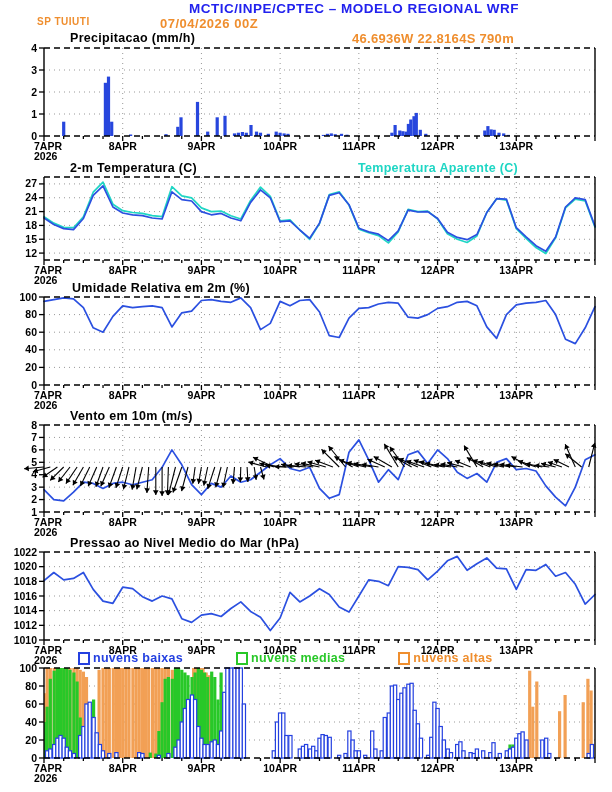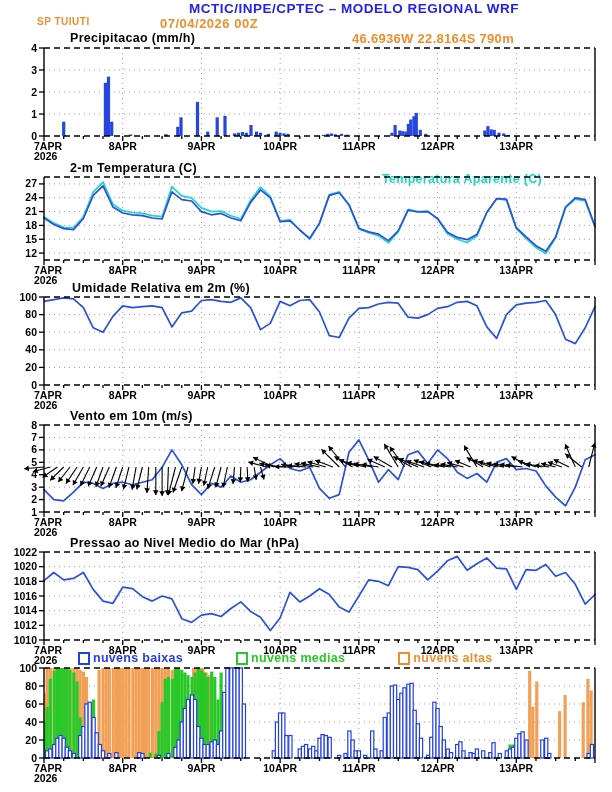--- a/index.html
+++ b/index.html
@@ -6,21 +6,21 @@
   .page{position:relative;width:612px;height:792px;background:#fff;overflow:hidden;
         font-family:"Liberation Sans",sans-serif;}
   .abs{position:absolute;white-space:nowrap;}
   .hdr{top:1px;left:0;width:612px;text-align:center;font-size:13.5px;font-weight:bold;letter-spacing:.5px;margin-left:48px;}
   .station{top:16px;left:37px;font-size:10px;font-weight:bold;letter-spacing:.5px;}
   .run{top:16px;left:160px;font-size:13px;font-weight:bold;letter-spacing:.5px;}
   .coords{top:31px;left:352px;font-size:13px;font-weight:bold;letter-spacing:.3px;}
   .ptitle{font-size:12.5px;font-weight:bold;color:#000;letter-spacing:.3px;}
   .t-precip{top:31px;left:70px;}
   .t-temp{top:161px;left:70px;}
-  .t-temp-ap{top:172px;left:358px;margin-left:24px;}
+  .t-temp-ap{top:161px;left:358px;}
   .t-humid{top:281px;left:72px;}
   .t-wind{top:409px;left:70px;}
   .t-press{top:536px;left:70px;text-align:center;}
   .t-cloud{top:651px;left:70px;display:flex;align-items:center;}
   .leg{display:flex;margin-left:8px;gap:44px;}
   .leg-item{display:flex;align-items:center;margin-right:9px;font-size:12.5px;font-weight:bold;}
   .sq{width:8px;height:9px;border:2px solid currentColor;margin-right:3px;display:inline-block;}
   svg.mpanel{position:absolute;left:0;}
   #p1{top:44px;} #p2{top:173px;} #p3{top:293px;} #p4{top:421px;} #p5{top:548px;} #p6{top:664px;}
   .grid{stroke:#999;stroke-width:1;stroke-dasharray:1 4;fill:none;}

